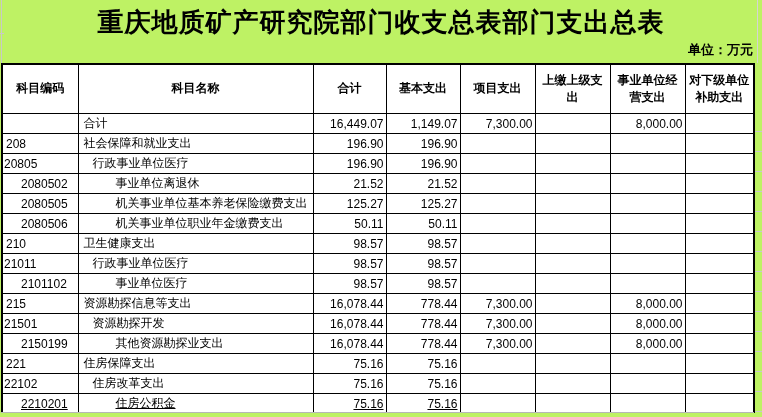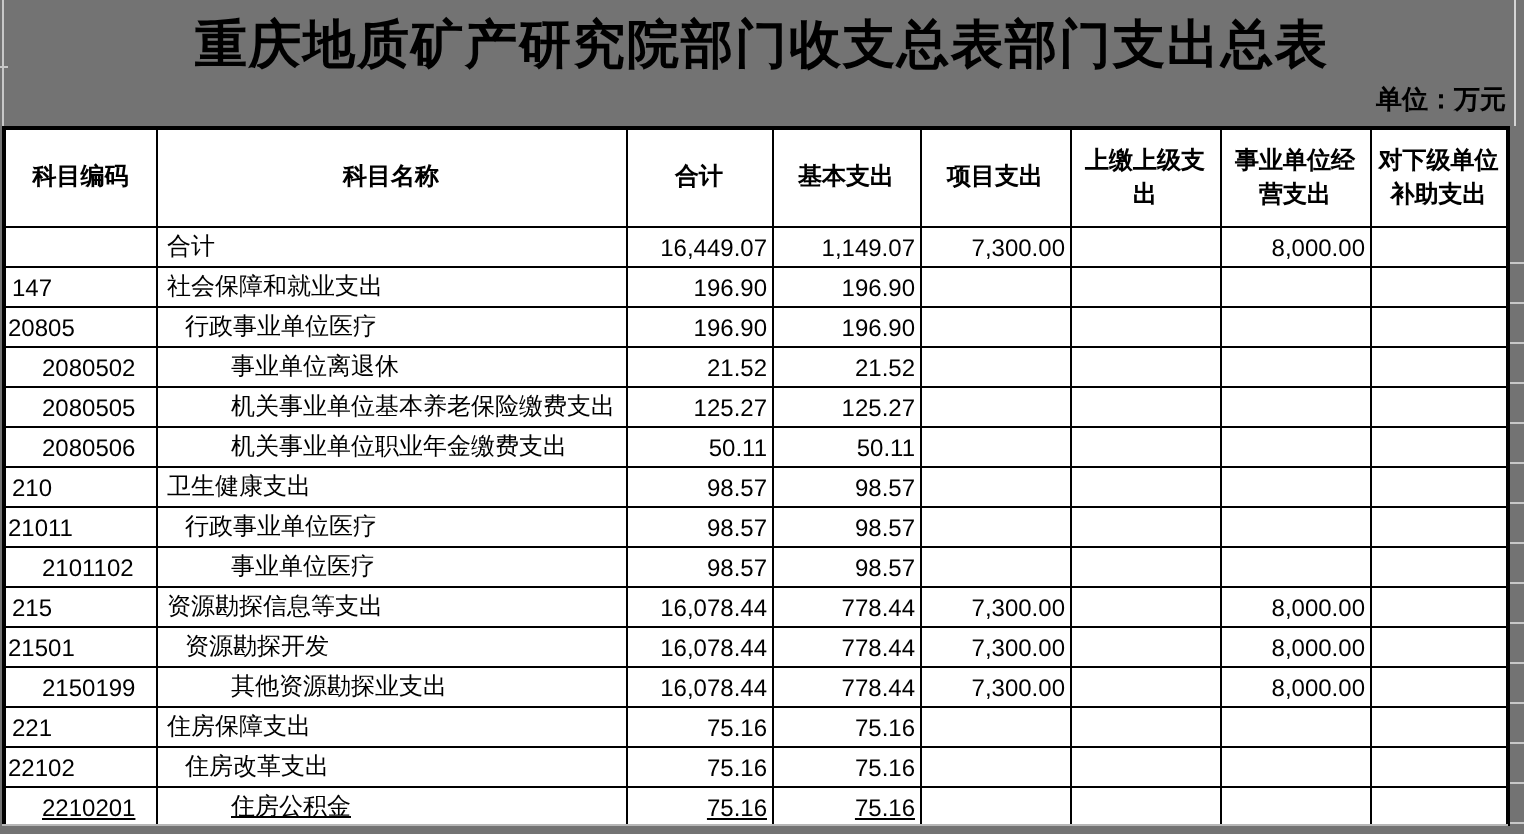--- a/index.html
+++ b/index.html
@@ -1,17 +1,17 @@
 <!DOCTYPE html>
 <html><head>
 <meta charset="utf-8">
 <style>
   html,body{margin:0;padding:0;background:#ffffff;}
   body{width:762px;height:417px;overflow:hidden;font-family:"Liberation Sans",sans-serif;color:#000;}
-  .page{position:relative;width:762px;height:417px;background:#737373;}
+  .page{position:relative;width:762px;height:417px;background:#bef264;}
 
   .title{
     position:absolute;top:5px;left:0;width:100%;
     text-align:center;font-family:"Liberation Serif",serif;
     font-weight:bold;font-size:26px;letter-spacing:1px;color:#000;
   }
   .unit{
     position:absolute;top:41px;right:9px;
     font-family:"Liberation Serif",serif;font-weight:bold;font-size:13px;color:#000;
   }
@@ -103,21 +103,21 @@
           <td class="code lv0"></td>
           <td class="name lv0">合计</td>
           <td class="num">16,449.07</td>
           <td class="num">1,149.07</td>
           <td class="num">7,300.00</td>
           <td class="num"></td>
           <td class="num">8,000.00</td>
           <td class="num"></td>
         </tr>
         <tr>
-          <td class="code lv1">147</td>
+          <td class="code lv1">208</td>
           <td class="name lv1">社会保障和就业支出</td>
           <td class="num">196.90</td>
           <td class="num">196.90</td>
           <td class="num"></td>
           <td class="num"></td>
           <td class="num"></td>
           <td class="num"></td>
         </tr>
         <tr>
           <td class="code lv2">20805</td>

